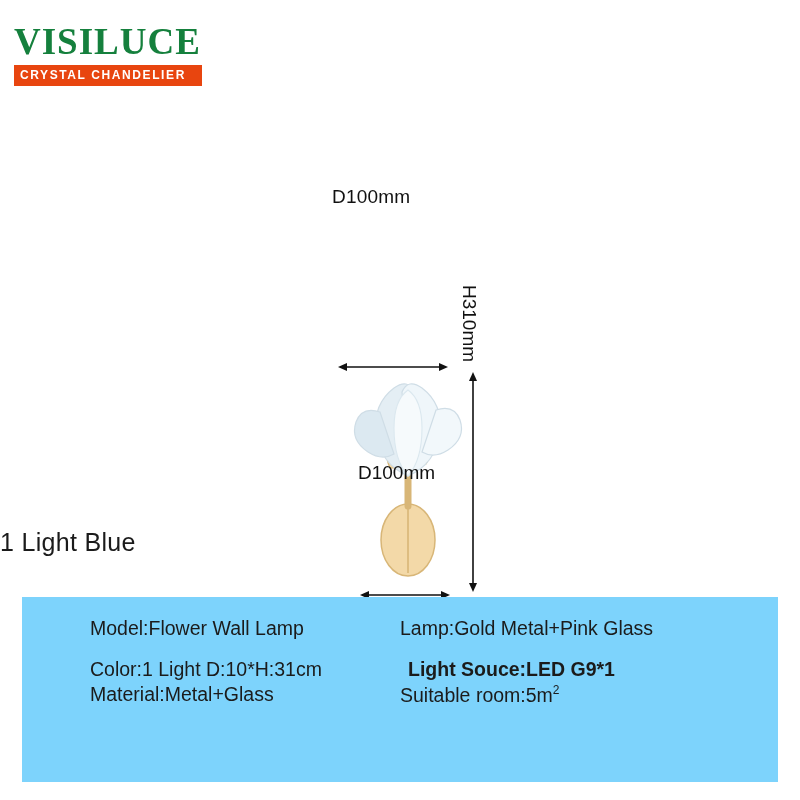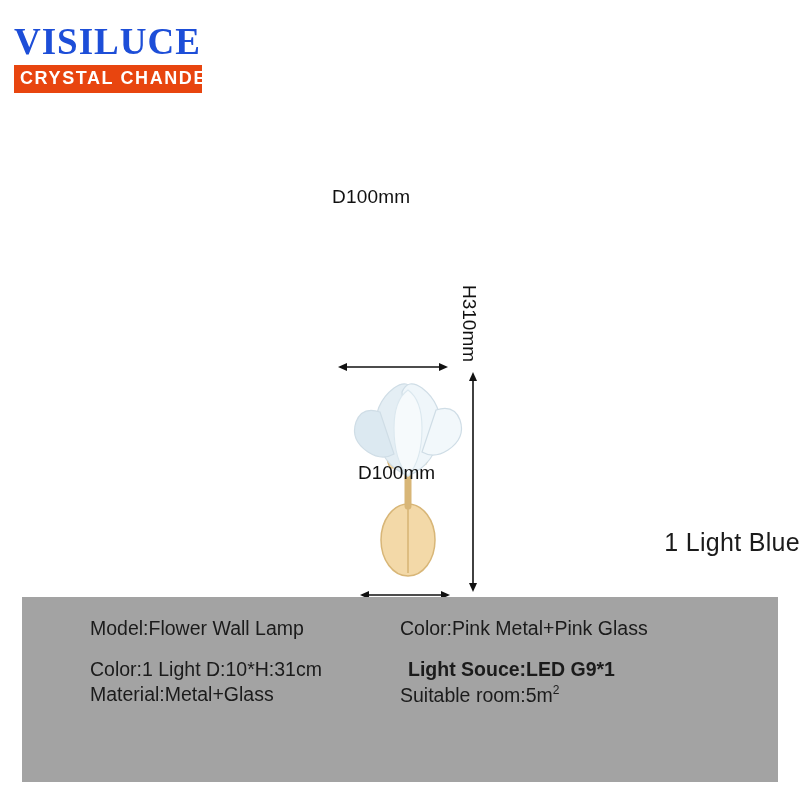--- a/index.html
+++ b/index.html
@@ -22,30 +22,30 @@
     left: 14px;
     top: 22px;
     width: 210px;
   }
   .brand-name {
     font-family: "Liberation Serif", serif;
     font-weight: bold;
     font-size: 37px;
     letter-spacing: 1px;
     line-height: 40px;
-    color: #1d4ed8;
+    color: #15803d;
     white-space: nowrap;
   }
   .brand-sub {
     margin-top: 3px;
     background: #e8450f;
     color: #ffffff;
     font-family: "Liberation Sans", sans-serif;
     font-weight: bold;
-    font-size: 18px;
+    font-size: 12px;
     letter-spacing: 1.6px;
     padding: 3px 6px 4px 6px;
     width: 188px;
     box-sizing: border-box;
     white-space: nowrap;
   }
 
   
   .product-area {
     position: absolute;
@@ -113,34 +113,34 @@
     left: 330px;
     top: 218px;
   }
 
   
   .caption {
     position: absolute;
     left: 0;
     top: 528px;
     width: 800px;
-    text-align: right;
+    text-align: left;
     font-size: 25px;
     color: #1b1b1b;
     letter-spacing: 0.3px;
   }
 
   
   .spec-panel {
     position: absolute;
     left: 22px;
     top: 597px;
     width: 756px;
     height: 185px;
-    background: #a3a3a3;
+    background: #7dd3fc;
   }
   .spec-row {
     position: absolute;
     left: 68px;
     font-size: 19.5px;
     color: #1b1b1b;
     white-space: nowrap;
   }
   .spec-row .col2 {
     position: absolute;
@@ -205,21 +205,21 @@
 
 <div class="dim-top-label">D100mm</div>
 <div class="dim-bottom-label">D100mm</div>
 <div class="dim-height-label">H310mm</div>
 
 <div class="caption">1 Light Blue</div>
 
 <div class="spec-panel">
   <div class="spec-row r1">
     <span>Model:Flower Wall Lamp</span>
-    <span class="col2">Color:Pink Metal+Pink Glass</span>
+    <span class="col2">Lamp:Gold Metal+Pink Glass</span>
   </div>
   <div class="spec-row r2">
     <span>Color:1 Light  D:10*H:31cm</span>
     <span class="col2 wide">Light Souce:LED G9*1</span>
   </div>
   <div class="spec-row r3">
     <span>Material:Metal+Glass</span>
     <span class="col2"><span>Suitable room:5m</span><sup>2</sup></span>
   </div>
 </div>

